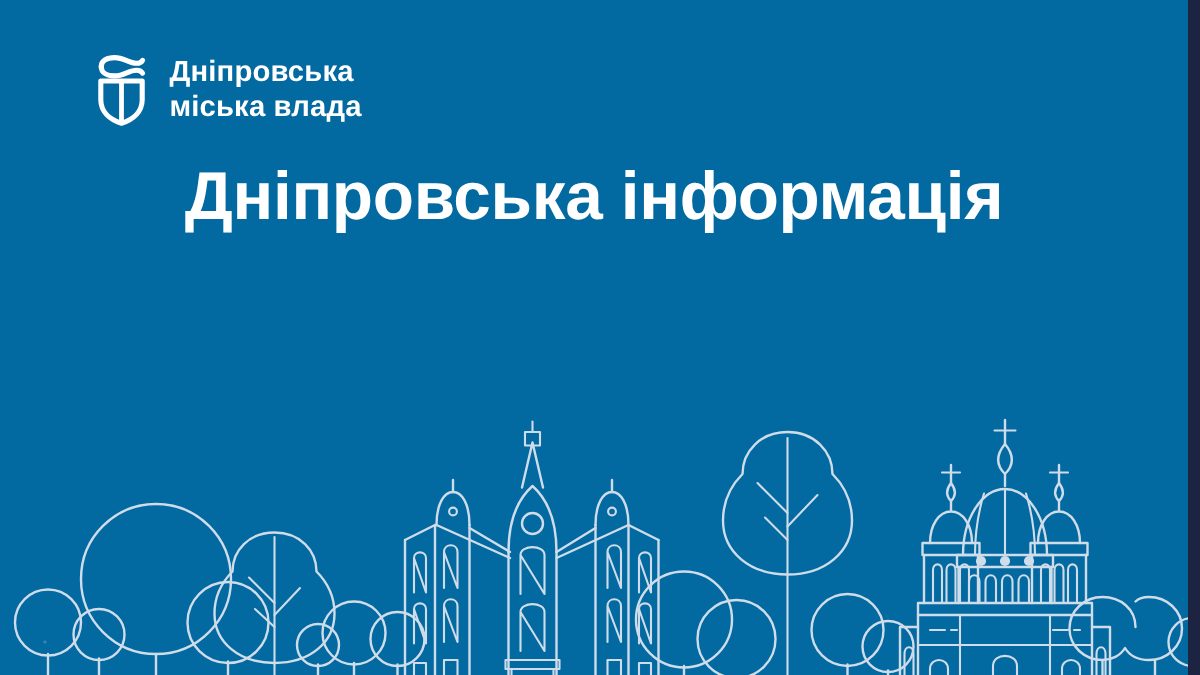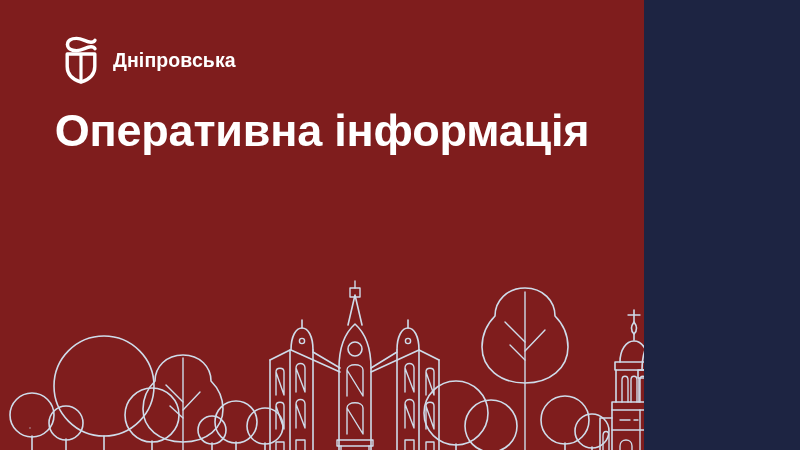--- a/index.html
+++ b/index.html
@@ -6,23 +6,23 @@
   html, body {
     margin: 0;
     padding: 0;
   }
   body {
     font-family: "Liberation Sans", sans-serif;
     background: #1d2442;
   }
   #banner {
     position: relative;
-    width: 644px;
+    width: 792px;
     height: 450px;
-    background: #7f1d1d;
+    background: #0369a1;
     overflow: hidden;
   }
 
   
   #logo-lockup {
     position: absolute;
     left: 62px;
     top: 36px;
     display: flex;
     align-items: center;
@@ -118,25 +118,26 @@
 
       <path class="sh" d="M5.5 8.5 C5.5 4.6 9.0 2.4 14.5 2.4 C20.5 2.4 24.0 6.2 29.0 6.2 C31.2 6.2 32.4 5.4 33.0 4.2" fill="none" stroke="#ffffff" stroke-width="3.4" stroke-linecap="round"></path>
       <path class="sh" d="M5.5 8.5 C5.5 12.3 9.0 14.6 14.5 14.6 C20.5 14.6 24.0 10.8 29.0 10.8 C31.2 10.8 32.4 11.6 33.0 12.8" fill="none" stroke="#ffffff" stroke-width="3.4" stroke-linecap="round"></path>
 
       <path d="M5.2 18.0 L5.2 30.5 C5.2 38.6 11.4 43.8 19.0 46.2 C26.6 43.8 32.8 38.6 32.8 30.5 L32.8 18.0 Z" fill="none" stroke="#ffffff" stroke-width="3.4" stroke-linejoin="round"></path>
 
       <path d="M19.0 18.0 L19.0 46.2" fill="none" stroke="#ffffff" stroke-width="3.2"></path>
     </svg>
     <div id="logo-text">
       <span class="logo-line">Дніпровська</span>
+      <span class="logo-line">міська влада</span>
     </div>
   </div>
 
   <div id="headline-block">
-    <h1 id="page-title">Оперативна інформація</h1>
+    <h1 id="page-title">Дніпровська інформація</h1>
   </div>
 
   <svg id="skyline" viewBox="0 0 800 200" aria-hidden="true">
 
     <g>
       <circle class="ln" cx="30" cy="178" r="0.1"></circle>
     </g>
 
     <g>
       <circle class="ln" cx="32" cy="165" r="22"></circle>

